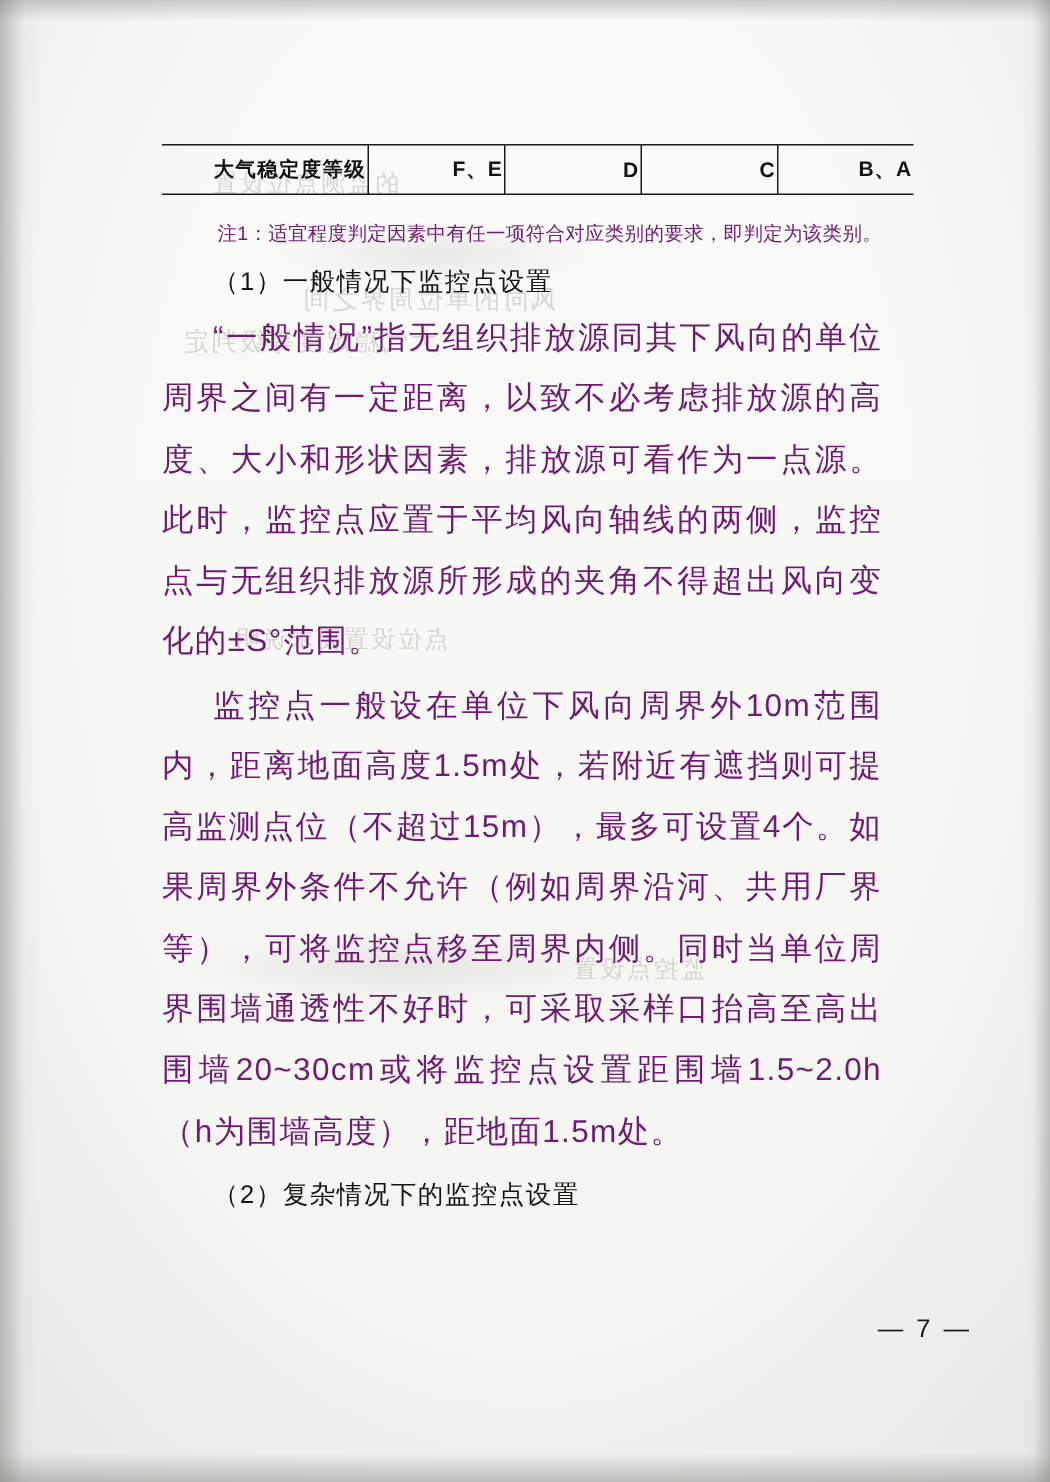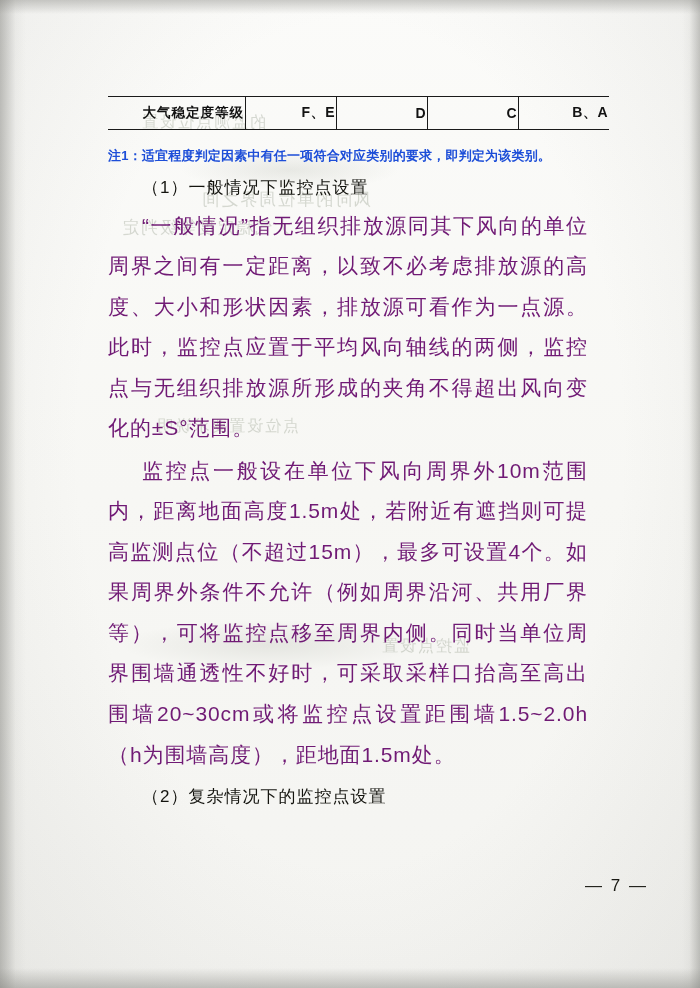--- a/index.html
+++ b/index.html
@@ -91,25 +91,26 @@
     font-size: 13.5px;
     letter-spacing: 1px;
   }
   table.stab td.divr {
     border-right: 1.4px solid #1a1a1a;
   }
 
   .note {
     margin-top: 16px;
     font-size: 13px;
-    font-weight: bold;
-    color: #1d4ed8;
+    font-weight: normal;
+    color: #701a75;
     letter-spacing: 0.2px;
     font-family: "Liberation Sans", sans-serif;
     line-height: 1.5;
+    text-align: right;
   }
 
   .h-sec {
     margin-top: 18px;
     font-size: 17px;
     color: #14140f;
     letter-spacing: 1.2px;
     text-indent: 34px;
     line-height: 1.9;
     font-family: "Liberation Sans", sans-serif;

